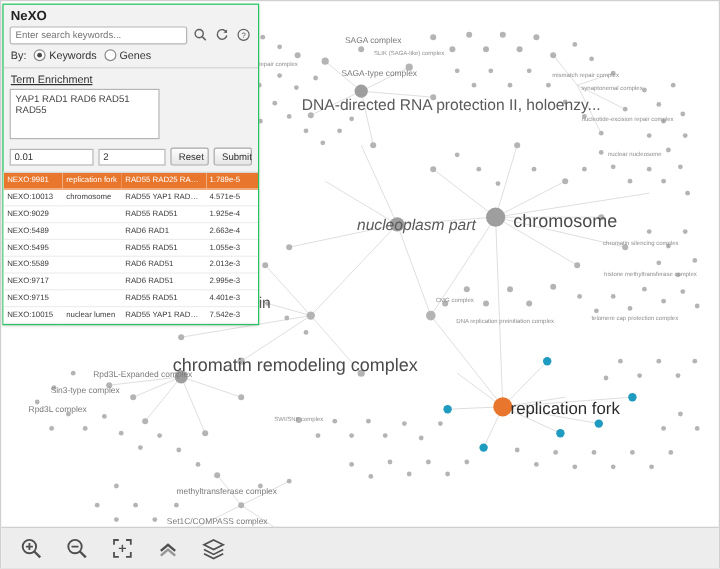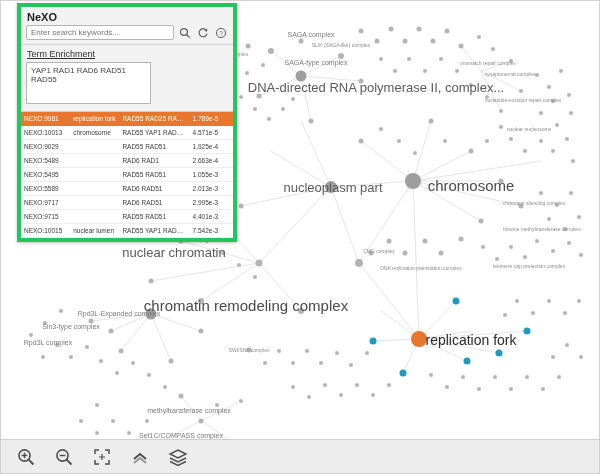--- a/index.html
+++ b/index.html
@@ -48,38 +48,38 @@
     font-size: 14px;
   }
   .net-label.mid {
     color: #7a7a7a;
     font-size: 7px;
   }
 
   
   #panel {
     position: absolute;
-    left: 16px;
+    left: 1px;
     top: 2px;
     width: 212px;
     background: #f2f2f2;
-    border: 4px solid #22c55e;
+    border: 1px solid #22c55e;
     box-shadow: 0 1px 3px rgba(0,0,0,.25);
     font-size: 9px;
     color: #333;
   }
   #panel-title {
     padding: 4px 6px 2px 6px;
     font-size: 11px;
     font-weight: bold;
     color: #222;
   }
   .search-row {
     display: flex;
-    align-items: center;
+    align-items: flex-start;
     padding: 0 5px 4px 5px;
     gap: 4px;
   }
   #search-input {
     flex: 1;
     height: 15px;
     border: 1px solid #b5b5b5;
     border-radius: 2px;
     background: #fff;
     font-size: 8px;
@@ -465,24 +465,24 @@
     </g>
   </svg>
 
   <div id="net-labels">
       <div class="net-label mid" style="left: 310px; top: 33px;">SAGA complex</div>
       <div class="net-label" style="left: 340px; top: 44px;">SLIK (SAGA-like) complex</div>
       <div class="net-label" style="left: 225px; top: 53px;">DNA repair complex</div>
       <div class="net-label" style="left: 487px; top: 62px;">mismatch repair complex</div>
       <div class="net-label mid" style="left: 315px; top: 61px;">SAGA-type complex</div>
       <div class="net-label" style="left: 509px; top: 73px;">synaptonemal complex</div>
-      <div class="net-label big" style="left: 375px; top: 86px;">DNA-directed RNA polymerase II, complex...</div>
+      <div class="net-label big" style="left: 375px; top: 86px;">DNA-directed RNA protection II, holoenzy...</div>
       <div class="net-label" style="left: 522px; top: 99px;">nucleotide-excision repair complex</div>
       <div class="net-label" style="left: 528px; top: 128px;">nuclear nucleosome</div>
-      <div class="net-label big" style="left: 332px; top: 186px;">nucleoplasm part</div>
+      <div class="net-label big" style="left: 346px; top: 186px; font-style: italic;">nucleoplasm part</div>
       <div class="net-label huge" style="left: 470px; top: 184px;">chromosome</div>
       <div class="net-label" style="left: 533px; top: 202px;">chromatin silencing complex</div>
       <div class="net-label" style="left: 541px; top: 228px;">histone methyltransferase complex</div>
       <div class="net-label mid" style="left: 128px; top: 205px;">H4/H2A histone acetyltransferase complex</div>
       <div class="net-label big" style="left: 173px; top: 251px;">nuclear chromatin</div>
       <div class="net-label" style="left: 378px; top: 250px;">CMG complex</div>
       <div class="net-label" style="left: 420px; top: 267px;">DNA replication preinitiation complex</div>
       <div class="net-label" style="left: 528px; top: 265px;">telomere cap protection complex</div>
       <div class="net-label mid" style="left: 118px; top: 312px;">Rpd3L-Expanded complex</div>
       <div class="net-label huge" style="left: 245px; top: 304px;">chromatin remodeling complex</div>
@@ -512,24 +512,41 @@
           </svg>
       </span>
       <span class="icon-btn">
         <svg width="12" height="12" viewBox="0 0 12 12">
             <circle cx="6" cy="6" r="4.6" fill="none" stroke="#5f5f5f" stroke-width="1"></circle>
             <text x="6" y="8.6" font-size="6.5" text-anchor="middle" fill="#5f5f5f" font-family="Liberation Sans">?</text>
           </svg>
       </span>
     </div>
 
+    <div class="by-row">
+      <span>By:</span>
+      <span class="radio checked">
+        <span class="dot"></span>
+        <span>Keywords</span>
+      </span>
+      <span class="radio">
+        <span class="dot"></span>
+        <span>Genes</span>
+      </span>
+    </div>
 
     <div class="section-head">Term Enrichment</div>
     <textarea id="term-area" style="">YAP1 RAD1 RAD6 RAD51 RAD55</textarea>
 
+    <div class="params-row">
+      <input class="num-field wide" type="text" value="0.01" style="">
+      <input class="num-field" type="text" value="2" style="">
+      <button class="pbtn">Reset</button>
+      <button class="pbtn">Submit</button>
+    </div>
 
     <div id="results">
       <table class="res">
         <tbody id="results-body">
             <tr class="sel">
               <td class="c0">NEXO:9981</td>
               <td class="c1">replication fork</td>
               <td class="c2">RAD55 RAD25 RAD51 RAD1</td>
               <td class="c3">1.789e-5</td>
             </tr>

